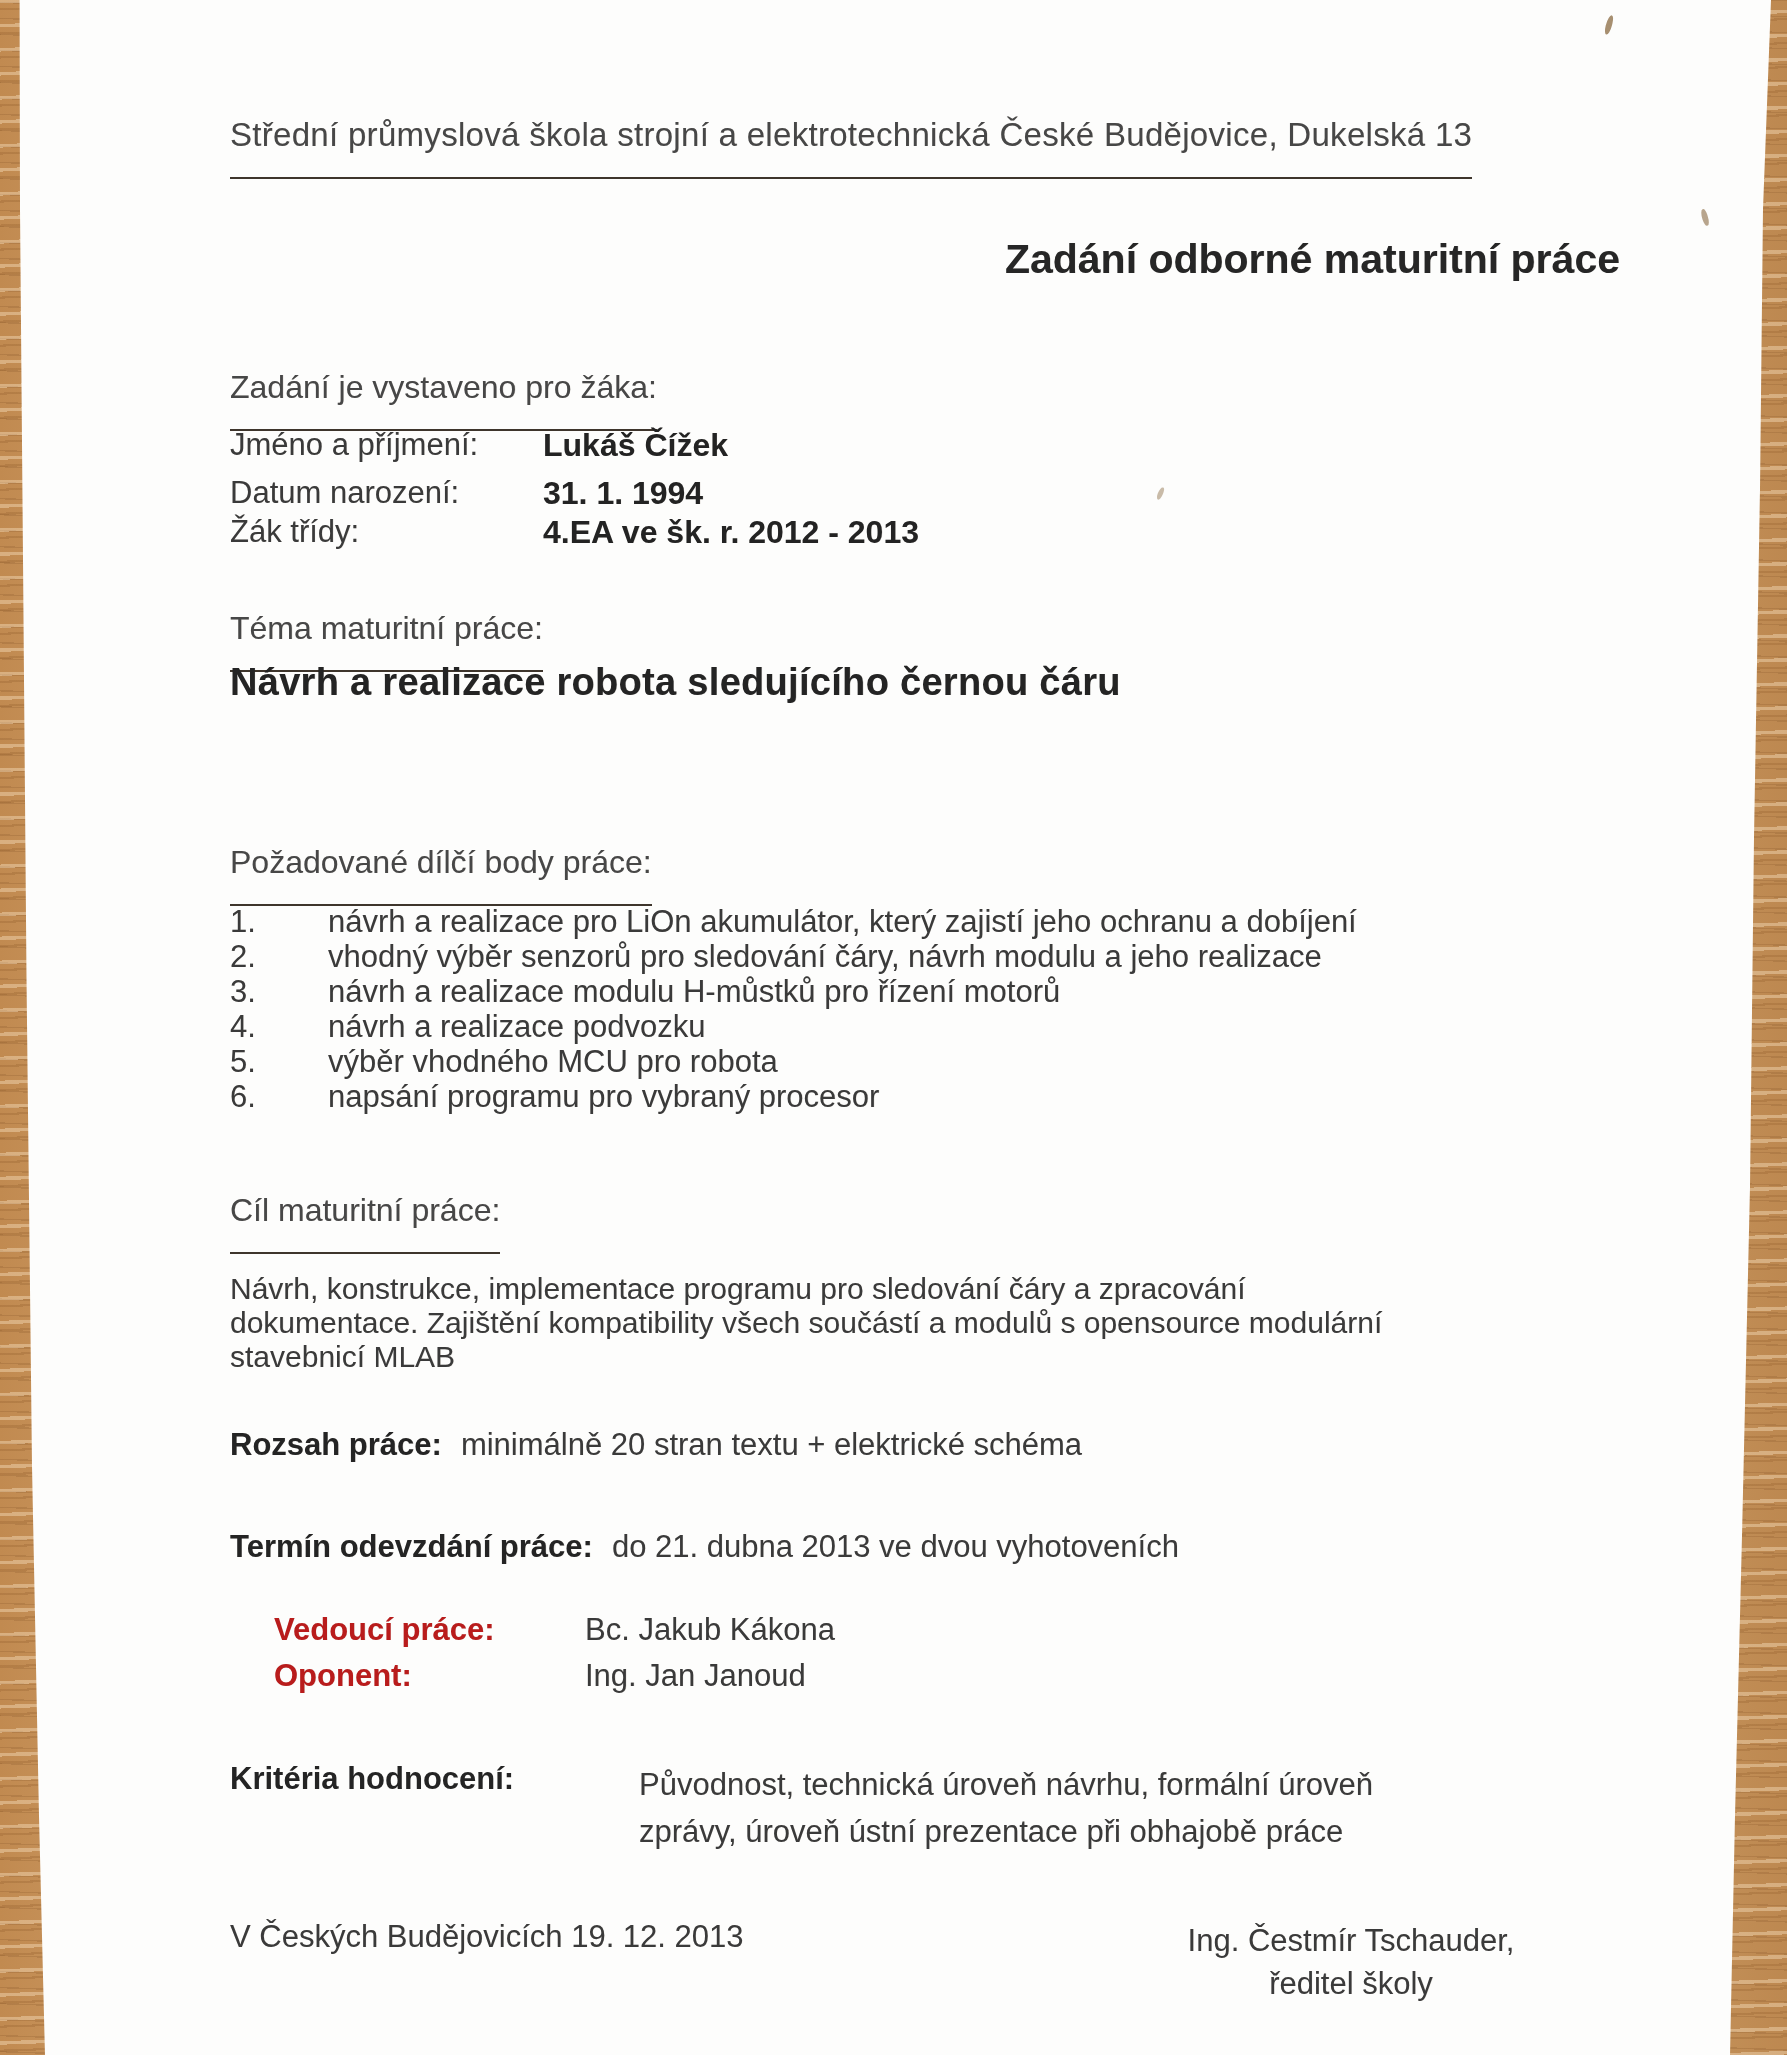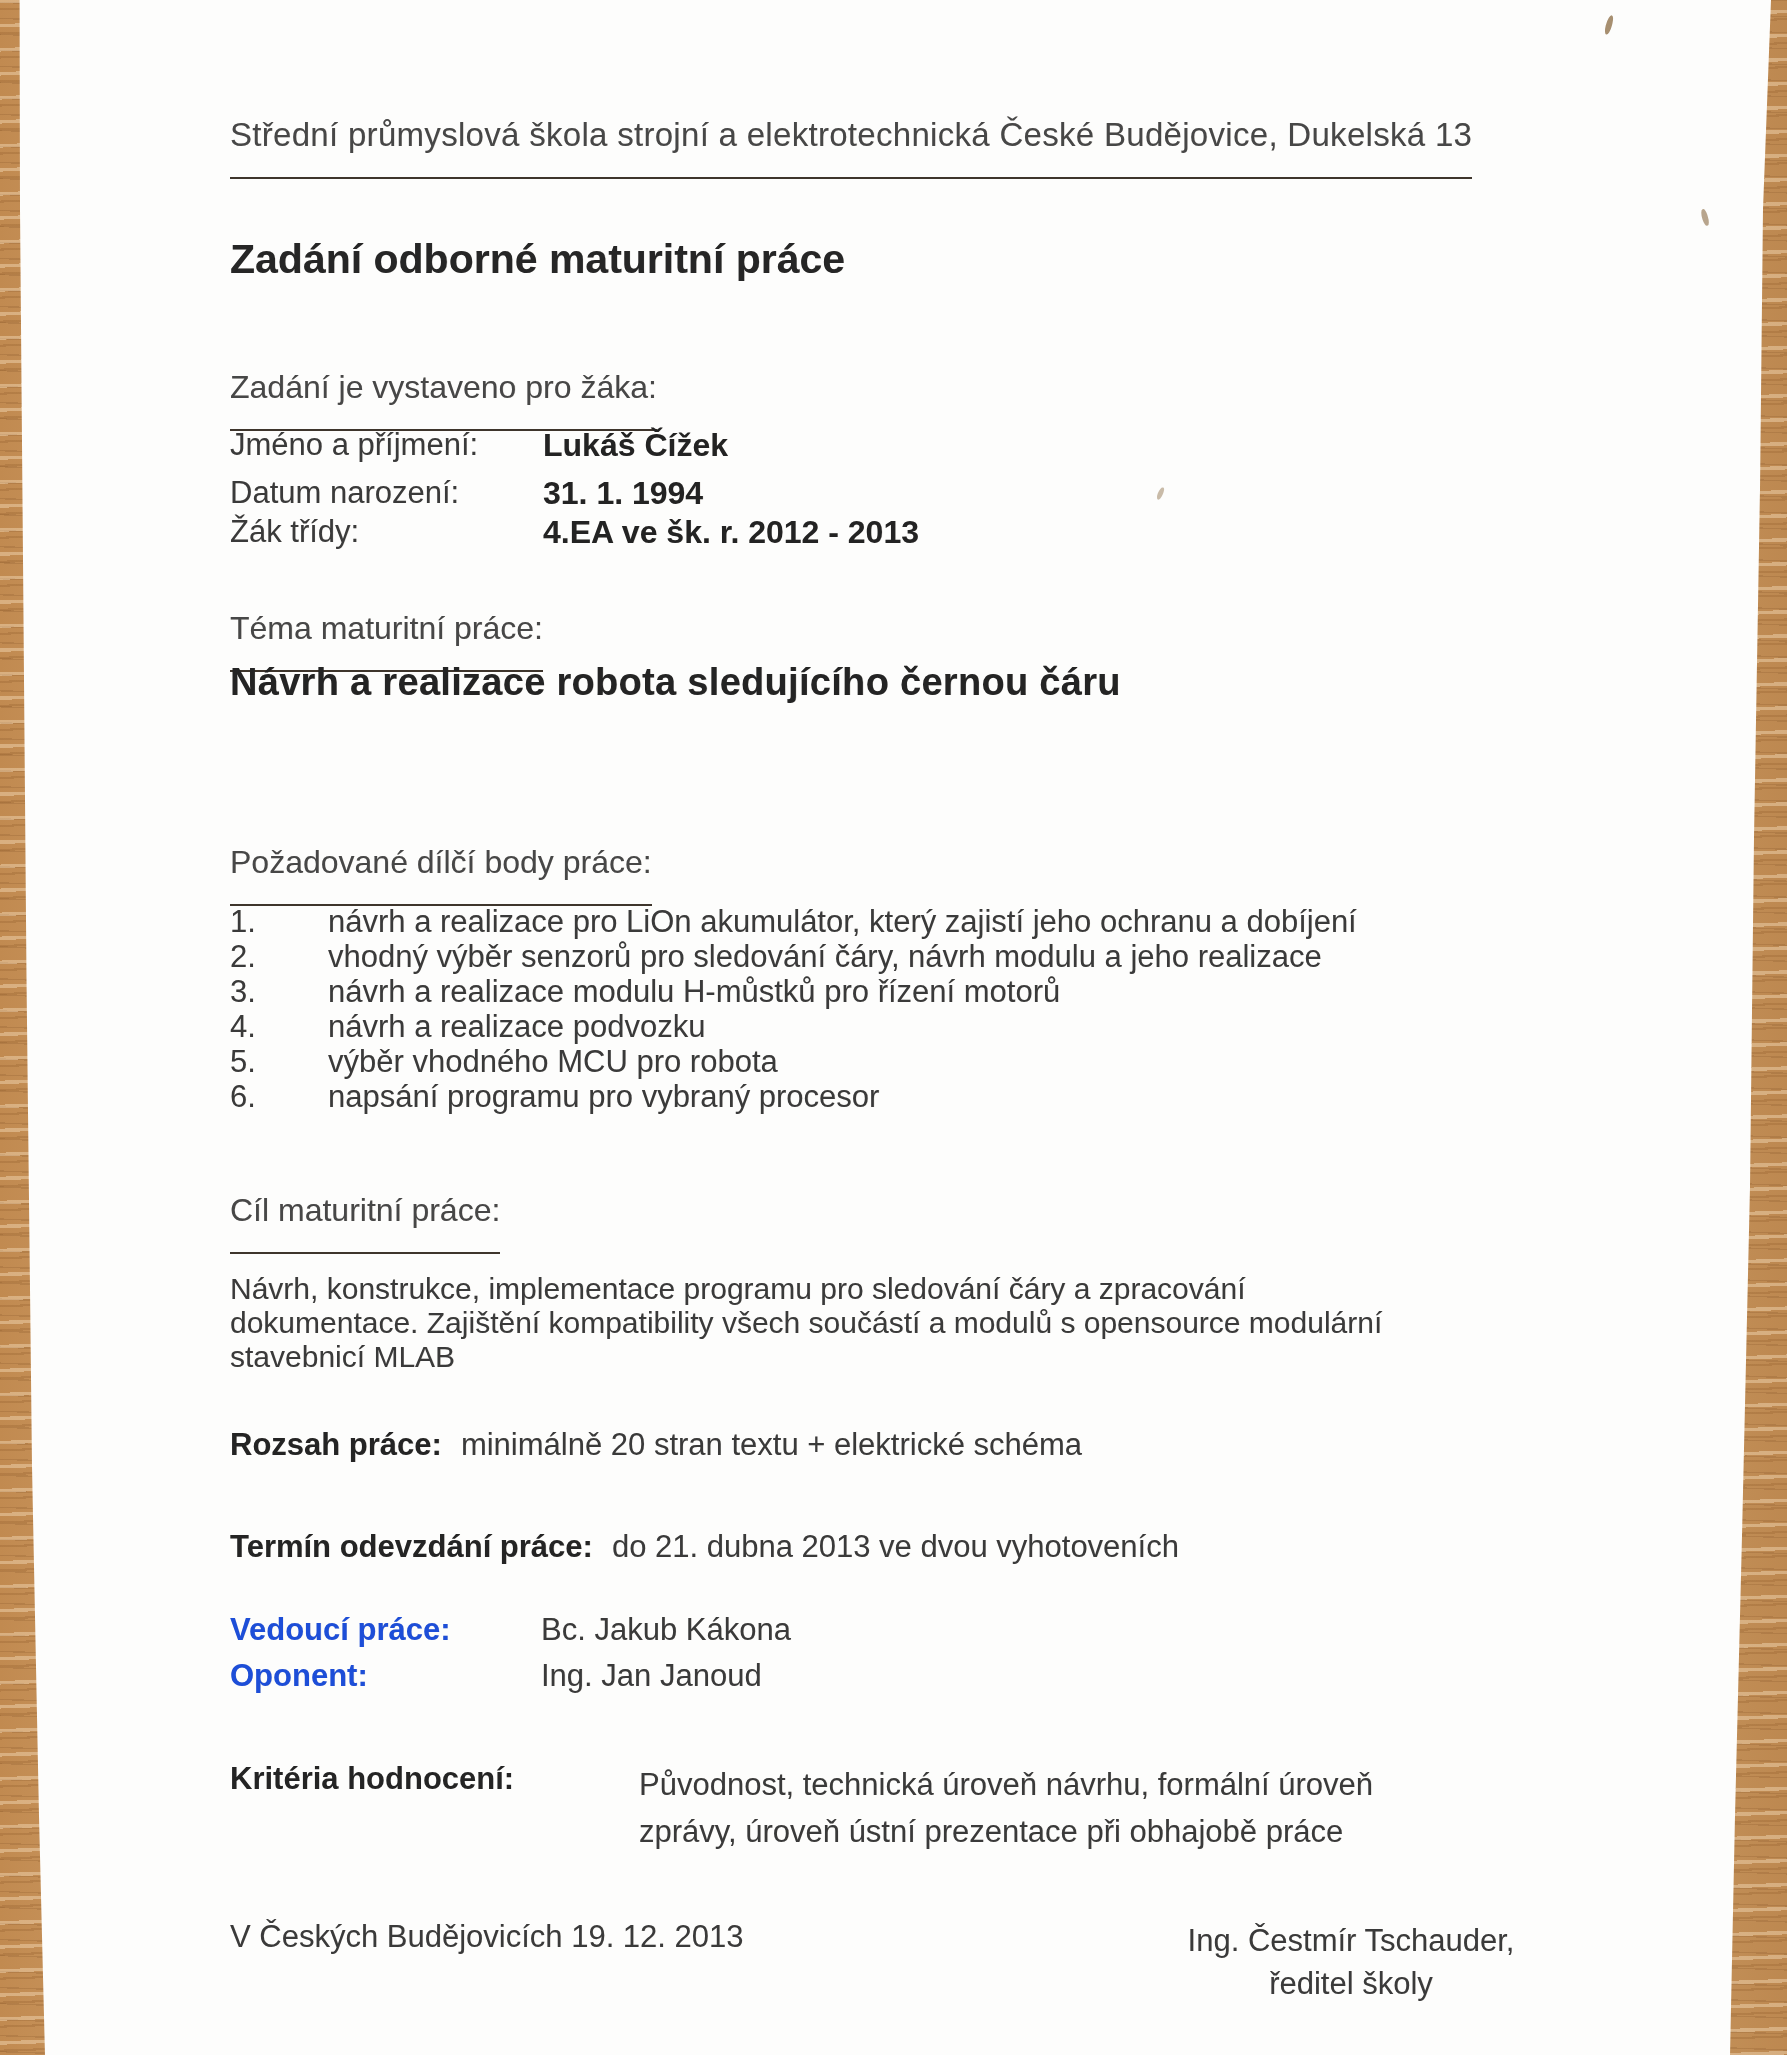--- a/index.html
+++ b/index.html
@@ -30,21 +30,21 @@
   .h-underline{
     display:inline-block;
     border-bottom:2.8px solid #3e352c;
     padding-bottom:23px;
     font-size:32px;color:#474747;
     text-shadow:0.3px 0.3px 0 rgba(90,70,50,0.2);
   }
   .school-header{top:116px;left:230px;}
   .school-header .h-underline{font-size:33px;letter-spacing:0.3px;}
   .doc-title{
-    top:236px;left:230px;width:1390px;text-align:left;
+    top:236px;left:230px;width:1390px;text-align:right;
     font-size:41px;font-weight:bold;color:#262626;
     text-shadow:0.3px 0.3px 0 rgba(60,50,40,0.25);
   }
   .student-heading{top:369px;left:230px;}
   .info-row{left:230px;display:flex;font-size:31px;gap:16px;}
   .info-row .lbl{width:297px;flex:none;}
   .info-row .val{font-weight:bold;color:#232323;font-size:32px;}
   .row-name{top:427px;}
   .row-birth{top:475px;}
   .row-class{top:514px;}
@@ -57,21 +57,21 @@
   .req-list{top:904px;left:230px;width:1362px;}
   .req-item{display:flex;font-size:31px;height:35px;align-items:flex-start;}
   .req-num{width:98px;flex:none;}
   .goal-heading{top:1192px;left:230px;}
   .goal-par{top:1272px;left:230px;width:1411px;font-size:30px;line-height:34px;}
   .scope-line{top:1427px;left:230px;font-size:31px;}
   .deadline-line{top:1529px;left:230px;font-size:31px;}
   .label-b{font-weight:bold;color:#242424;}
   .val-gap{margin-left:19px;}
   .person-row{left:230px;display:flex;font-size:31px;}
-  .person-row .lbl{width:311px;flex:none;font-weight:bold;color:#1d4ed8;}
+  .person-row .lbl{width:311px;flex:none;font-weight:bold;color:#b91c1c;margin-left:44px;}
   .row-supervisor{top:1612px;}
   .row-opponent{top:1658px;justify-content:space-between;}
   .criteria-label{top:1761px;left:230px;font-size:31px;font-weight:bold;color:#242424;}
   .criteria-val{top:1761px;left:639px;width:894px;font-size:31px;line-height:47px;}
   .footer-place{top:1919px;left:230px;font-size:31px;}
   .signature{top:1919px;left:1152px;width:398px;text-align:center;font-size:31px;line-height:43px;}
   .speck{position:absolute;background:#8a6a42;opacity:0.75;border-radius:60% 40% 55% 45%;}
   .speck1{top:15.4px;left:1606px;width:6.3px;height:19.6px;transform:rotate(14deg);}
   .speck2{top:209px;left:1702px;width:5.6px;height:17px;transform:rotate(-18deg);opacity:0.6;}
   .speck3{top:487px;left:1158px;width:4.9px;height:12.6px;transform:rotate(20deg);opacity:0.45;}

